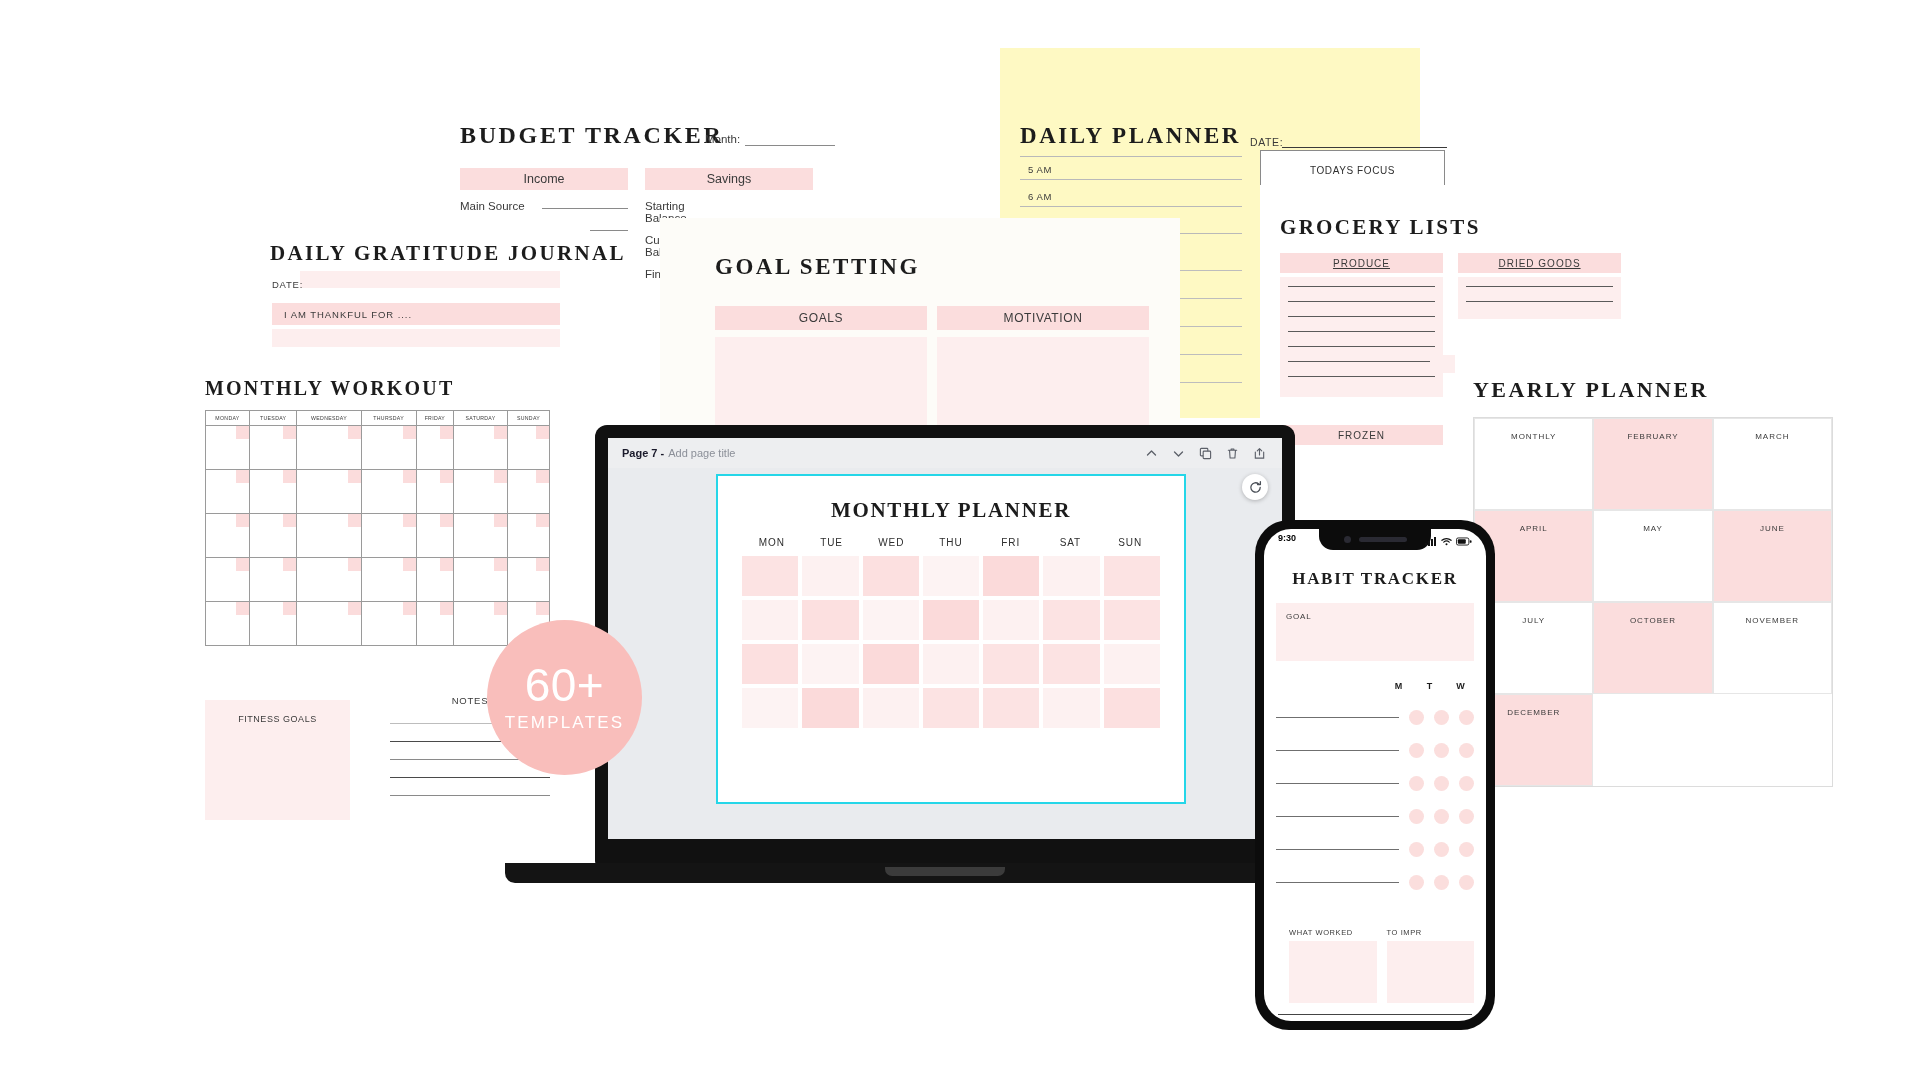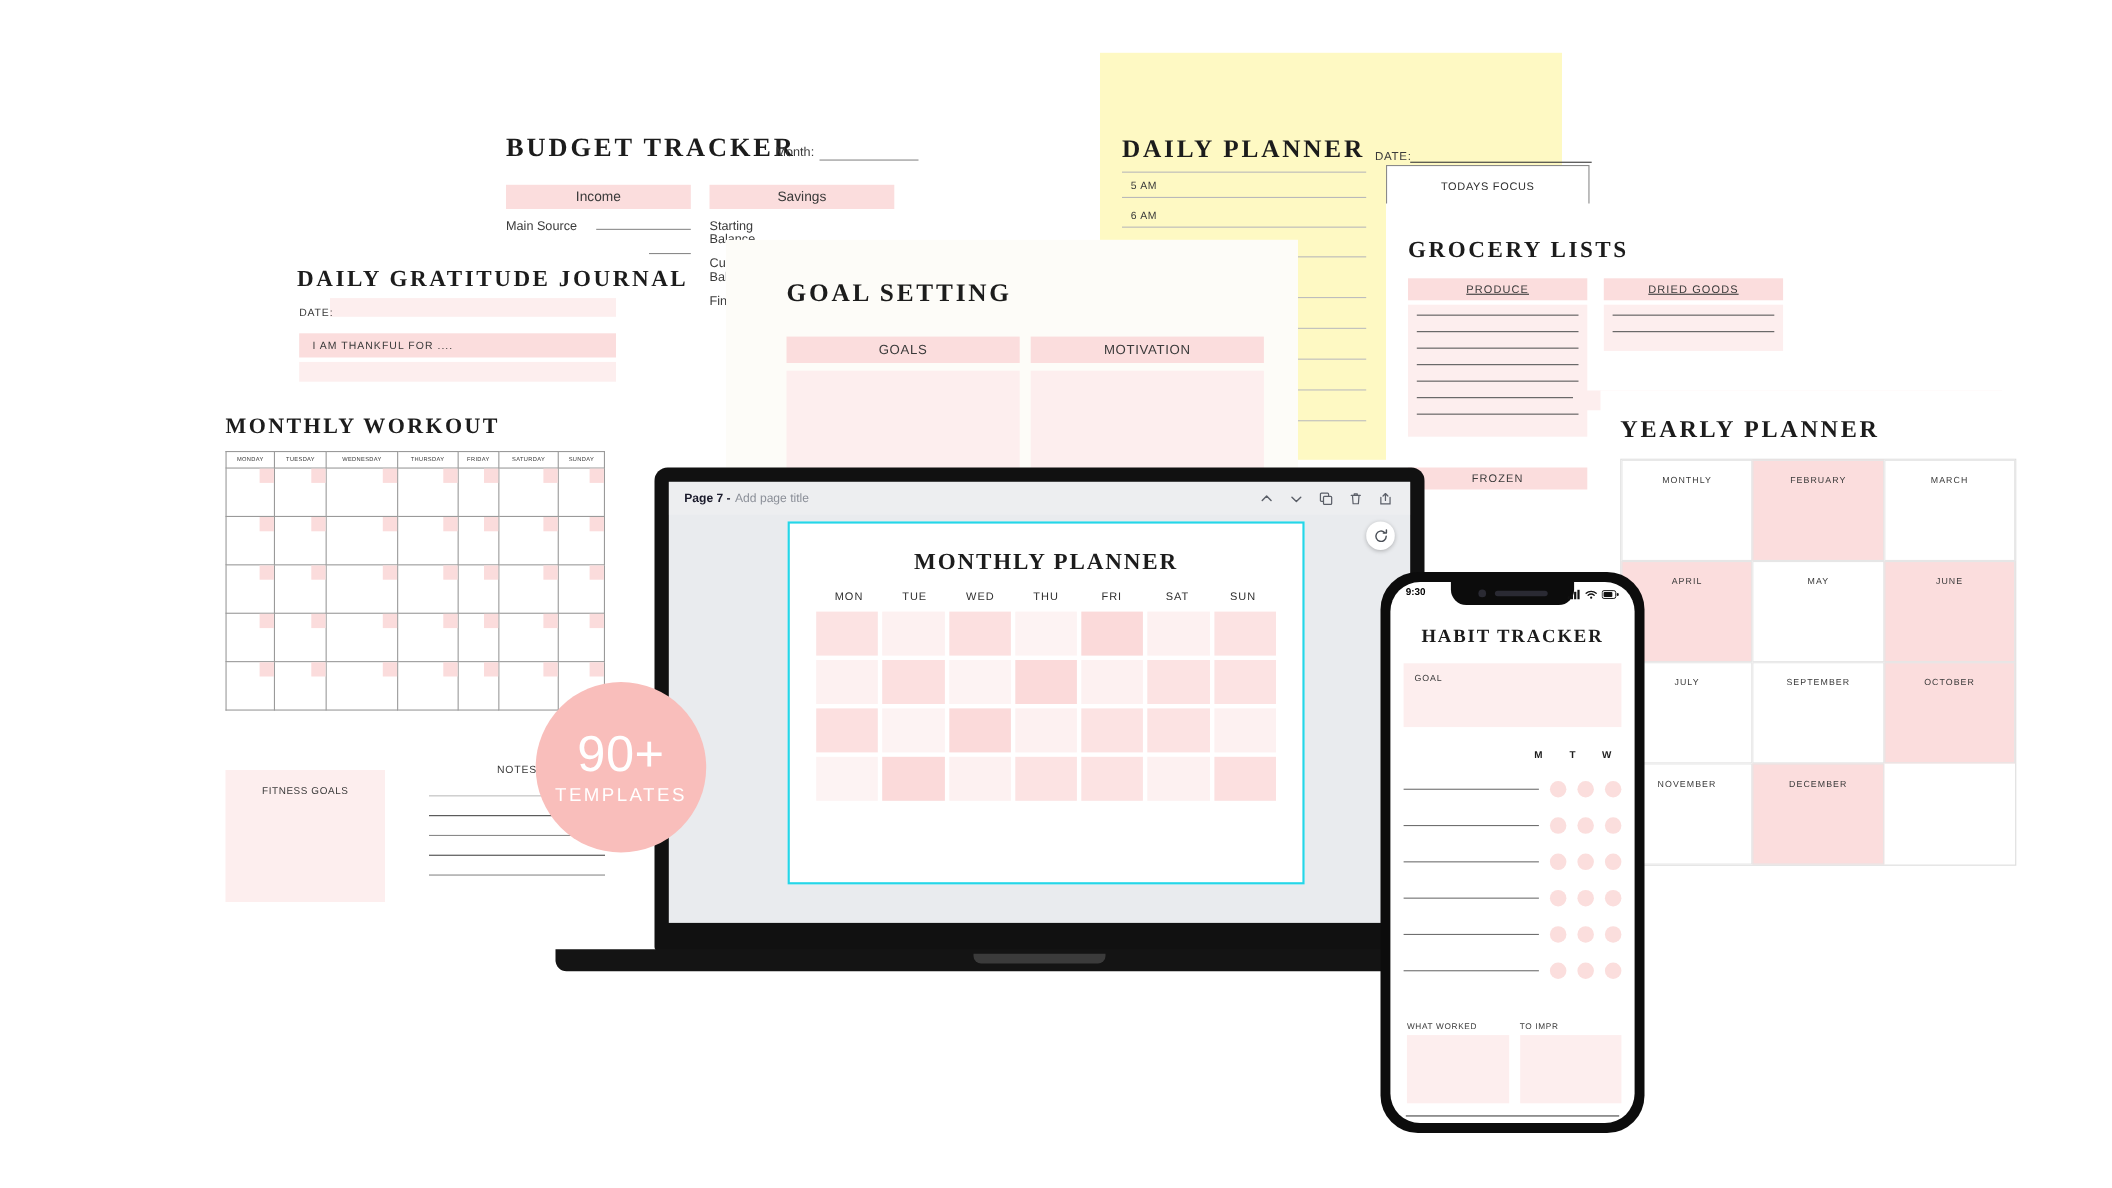--- a/index.html
+++ b/index.html
@@ -150,21 +150,21 @@
   .ht-title { text-align:center; font-size: 17px; padding-top: 40px; }
   .ht-goal { margin: 14px 12px 0; background:#fdeeee; height: 58px; position:relative; }
   .ht-goal span { position:absolute; left: 10px; top: 9px; font-size: 8px; letter-spacing:.1em; color:#3a3a3a; }
   .ht-dayhd { display:flex; gap: 16px; position:absolute; right: 18px; top: 152px;
               font-size: 9px; font-weight:700; color:#1c1c1c; }
   .ht-rows { position:absolute; left: 12px; right: 12px; top: 172px; }
   .ht-row { display:flex; align-items:center; height: 33px; }
   .ht-row .ln { flex:1; height:1px; background:#6f6f6f; margin-right: 10px; }
   .ht-row .dots { display:flex; gap: 10px; }
   .ht-row .dots i { width: 15px; height: 15px; border-radius: 50%; background:#fbdedd; display:block; }
-  .ht-bottom { position:absolute; left: 15px; right: 12px; bottom: 18px; display:flex; gap: 10px; }
+  .ht-bottom { position:absolute; left: 25px; right: 12px; bottom: 18px; display:flex; gap: 10px; }
   .ht-bottom .cell { flex:1; }
   .ht-bottom .cell .cap { font-size: 7.5px; letter-spacing:.08em; color:#3a3a3a; margin-bottom: 4px; }
   .ht-bottom .cell .bx { background:#fdeeee; height: 62px; }
   .ht-foot { position:absolute; left: 14px; right: 14px; bottom: 6px; height: 1px; background:#444; }
 
   
   #badge { position: absolute; left: 487px; top: 620px; width: 155px; height: 155px;
            border-radius: 50%; background:#f9bebb; display:flex; flex-direction:column;
            align-items:center; justify-content:center; color:#fff; z-index: 40; }
   #badge .n { font-size: 46px; font-weight: 400; line-height: 1; letter-spacing: .01em; }
@@ -319,23 +319,20 @@
           <div class="mn">APRIL</div>
         </div>
         <div class="mcell">
           <div class="mn">MAY</div>
         </div>
         <div class="mcell pink">
           <div class="mn">JUNE</div>
         </div>
         <div class="mcell">
           <div class="mn">JULY</div>
-        </div>
-        <div class="mcell">
-          <div class="mn">SEPTEMBER</div>
         </div>
         <div class="mcell pink">
           <div class="mn">OCTOBER</div>
         </div>
         <div class="mcell">
           <div class="mn">NOVEMBER</div>
         </div>
         <div class="mcell pink">
           <div class="mn">DECEMBER</div>
         </div>
@@ -684,17 +681,17 @@
         <div class="cell">
           <div class="cap">TO IMPR</div>
           <div class="bx"></div>
         </div>
       </div>
       <div class="ht-foot"></div>
     </div>
   </div>
 
   <div id="badge">
-    <div class="n">90+</div>
+    <div class="n">60+</div>
     <div class="t">TEMPLATES</div>
   </div>
 
 </div>
 
 </body></html>

